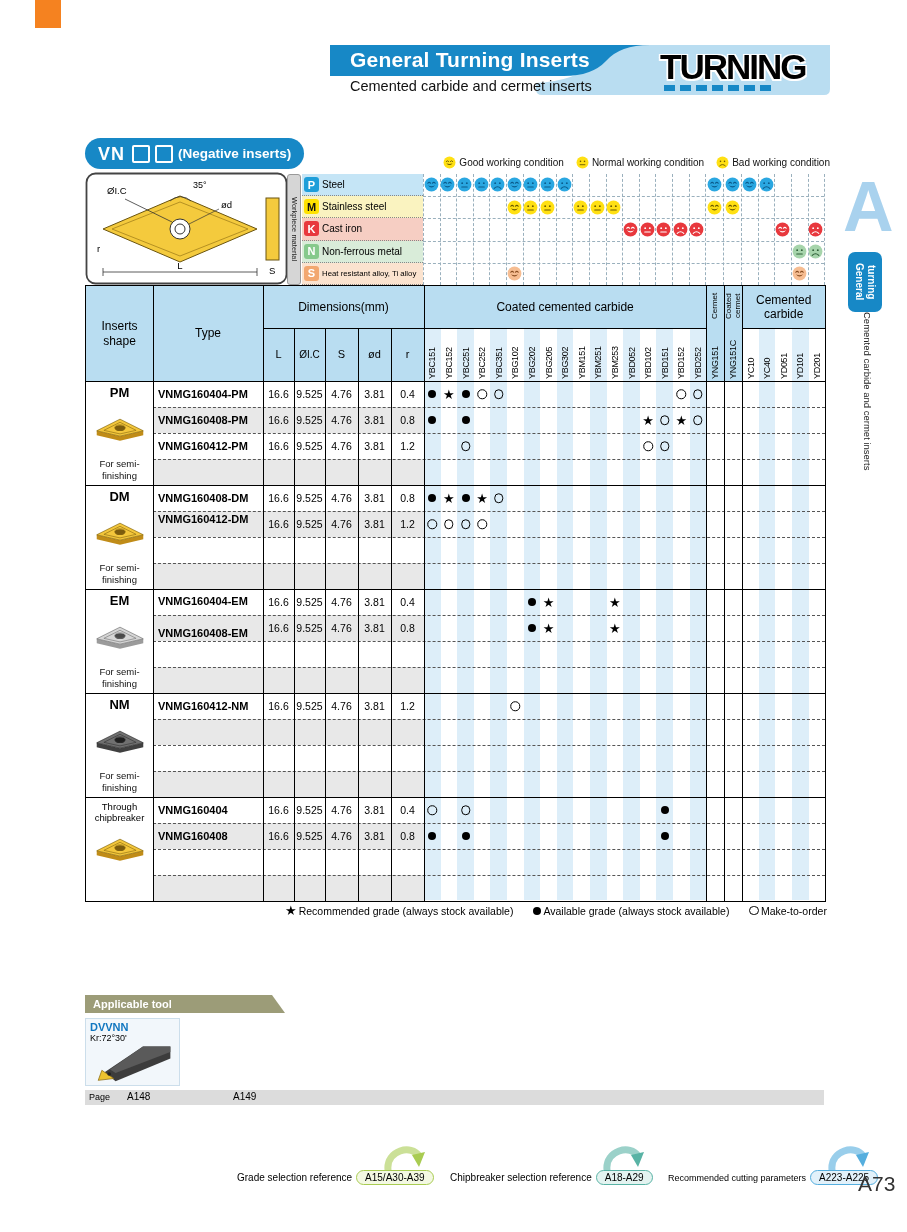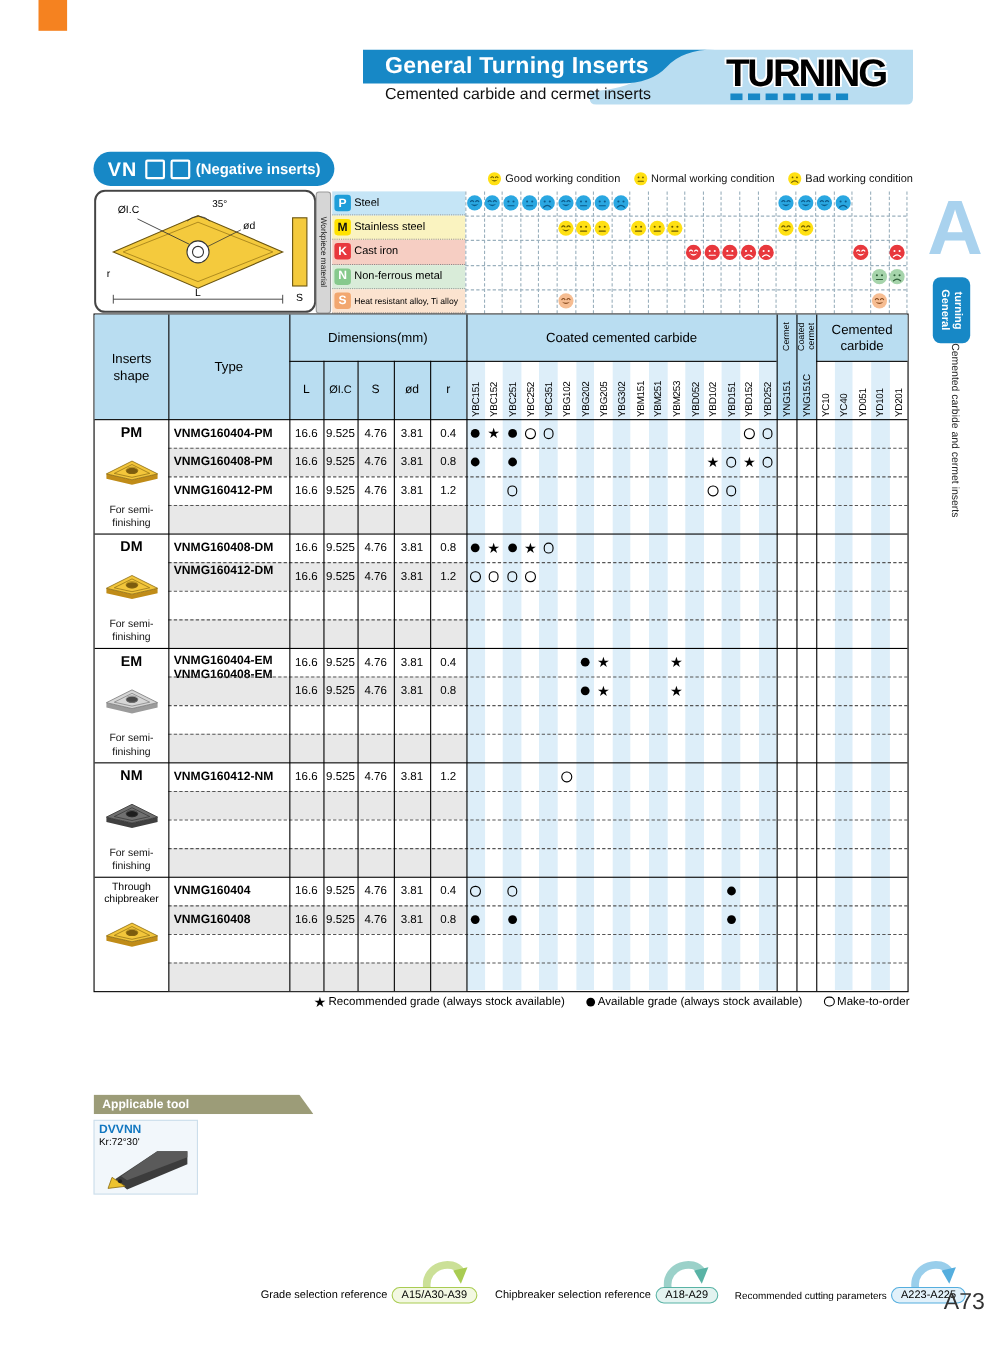--- a/index.html
+++ b/index.html
@@ -727,21 +727,21 @@
       <div class="mark" style="left: 445.9px; top: 316px;">
         <span class="mk-dot"></span>
       </div>
       <div class="mark" style="left: 462.5px; top: 316px;">
         <span class="mk-star">★</span>
       </div>
       <div class="mark" style="left: 528.9px; top: 316px;">
         <span class="mk-star">★</span>
       </div>
       <div class="dashed" style="left: 67px; top: 329px; width: 672px;"></div>
-      <div class="ttype" style="left: 72px; top: 314px; height: 26px;">VNMG160408-EM</div>
+      <div class="ttype" style="left: 72px; top: 334px; height: 26px;">VNMG160408-EM</div>
       <div class="tdim" style="left: 192.5px; top: 336px;">16.6</div>
       <div class="tdim" style="left: 223.5px; top: 336px;">9.525</div>
       <div class="tdim" style="left: 255.5px; top: 336px;">4.76</div>
       <div class="tdim" style="left: 288.5px; top: 336px;">3.81</div>
       <div class="tdim" style="left: 321.5px; top: 336px;">0.8</div>
       <div class="mark" style="left: 445.9px; top: 342px;">
         <span class="mk-dot"></span>
       </div>
       <div class="mark" style="left: 462.5px; top: 342px;">
         <span class="mk-star">★</span>
@@ -860,20 +860,25 @@
         <div class="tc-name">DVVNN</div>
         <div class="tc-ang">Kr:72°30'</div>
         <svg class="tc-img" width="88" height="42" viewBox="0 0 92 46">
           <polygon points="88,5 58,5 16,33 28,43 88,18" fill="#3c3c3c"></polygon>
           <polygon points="88,5 58,5 22,30 28,34 88,11" fill="#5a5a5a"></polygon>
           <polygon points="13,31 26,40 9,42" fill="#edc32f" stroke="#8a6a10" stroke-width="0.8"></polygon>
           <circle cx="21" cy="35" r="2" fill="#222"></circle>
         </svg>
       </div>
     </div>
+  <div id="tool-pages">
+    <span id="tp-label">Page</span>
+  <div class="tp-val" style="left: 42px;">A148</div>
+      <div class="tp-val" style="left: 148px;">A149</div>
+    </div>
 
   <div id="footer-links">
       <div class="flink" style="left: 152px;">
         <div class="farrow"><svg width="42" height="32" viewBox="0 0 42 32">
             <path d="M4 30 C2 10 28 4 35 16" fill="none" stroke="#a9cc52" stroke-width="7" opacity="0.6" stroke-linecap="round"></path>
             <polygon points="28,15 41,12 35,27" fill="#a9cc52"></polygon>
           </svg></div>
         <div class="frow">
           <span class="flabel">Grade selection reference</span>
           <span class="fpill" style="border-color:#a9cc52;background:#f3f8e2">A15/A30-A39</span>

